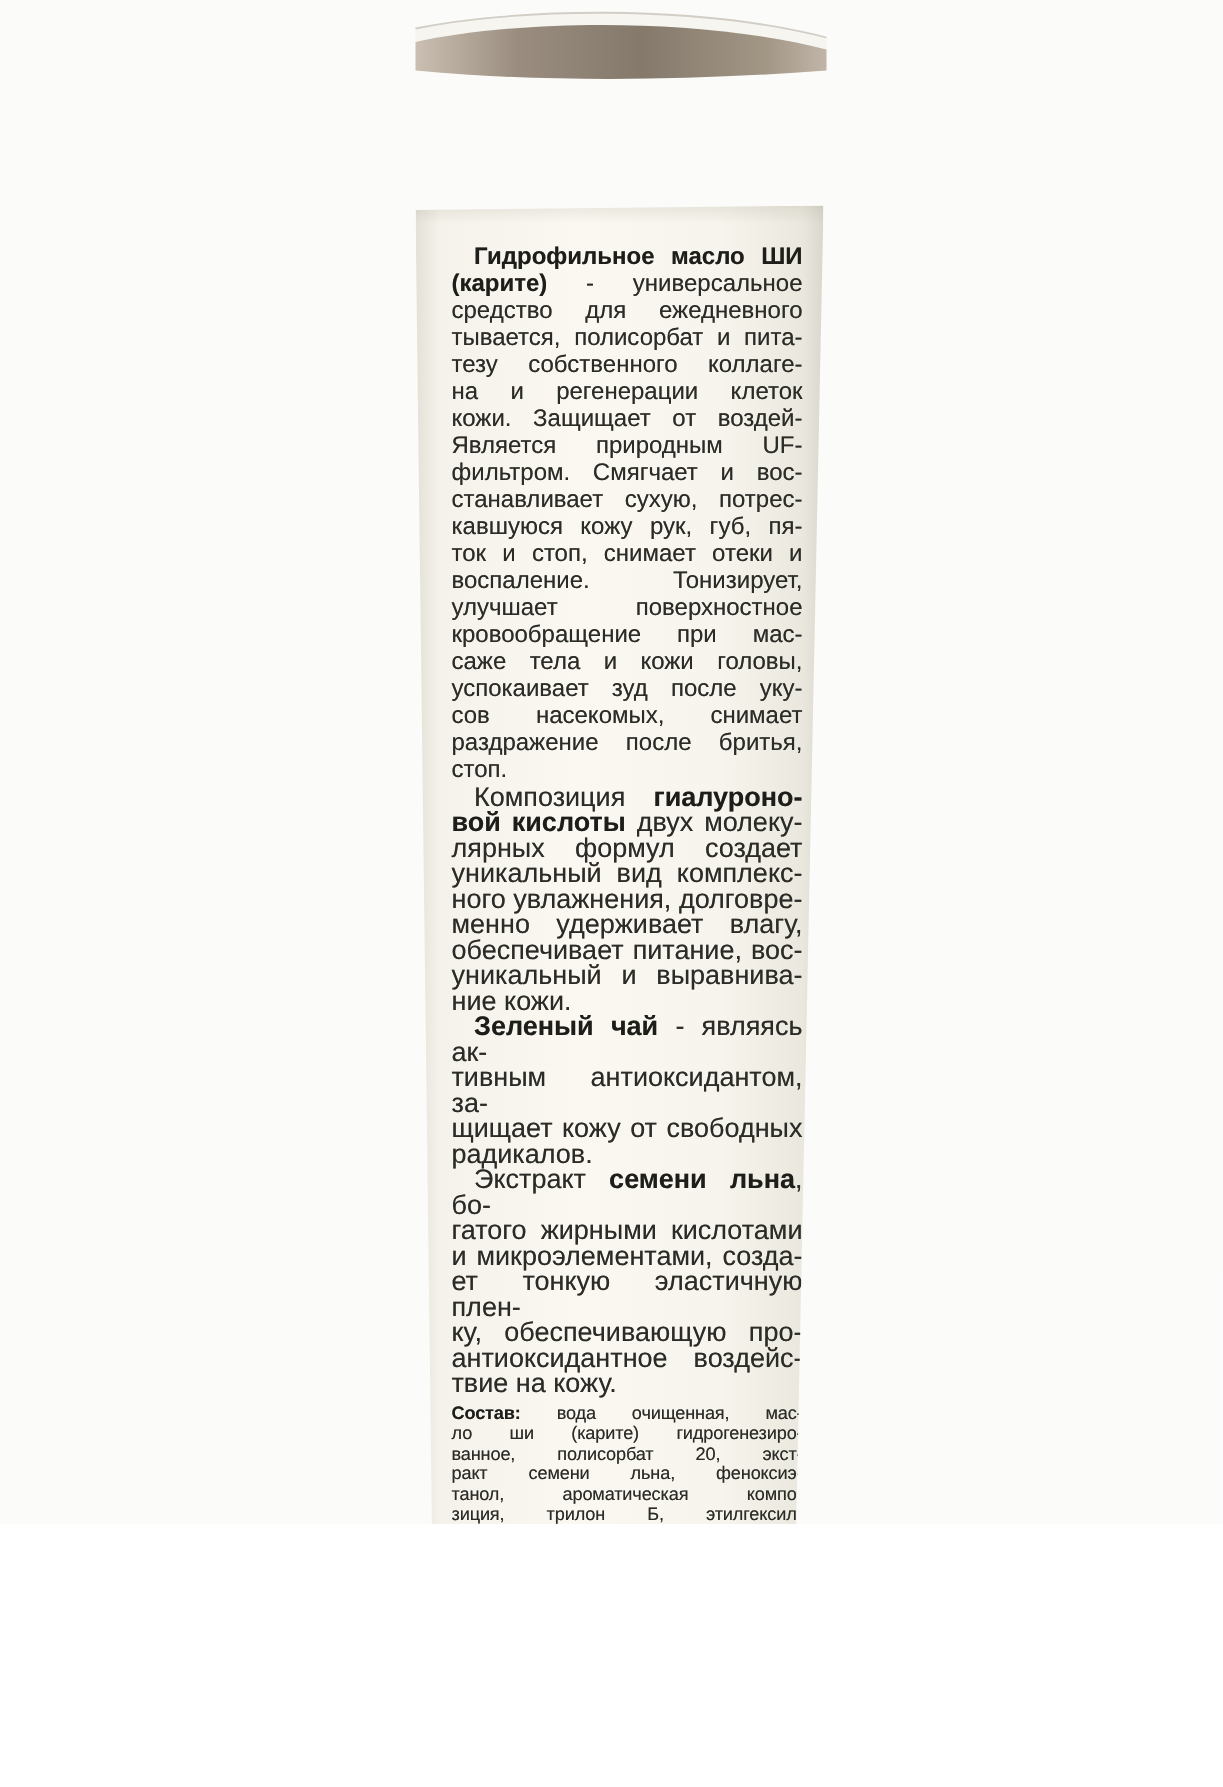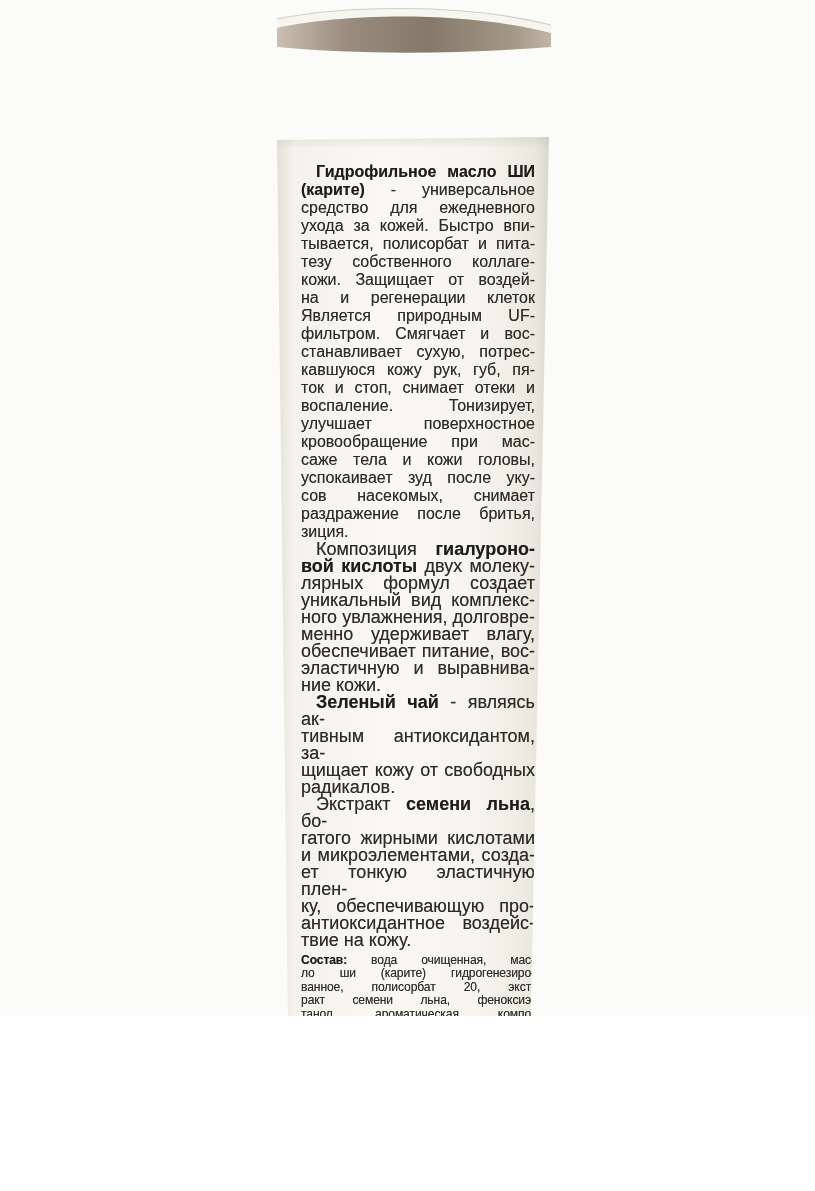--- a/index.html
+++ b/index.html
@@ -55,48 +55,47 @@
       <path d="M277,111 C340,98 460,94 551,117" fill="none" stroke="#d2cec6" stroke-width="1.2"></path>
       <path d="M277,120 C340,106 460,102 551,125 L551,139 C460,146 360,147 277,139 Z" fill="url(#tanGrad)"></path>
     </svg>
 
     <div class="face">
       <div class="label">
           <div class="para lead">
             <div class="line first"><b>Гидрофильное масло ШИ</b></div>
             <div class="line"><b>(карите)</b> - универсальное</div>
             <div class="line">средство для ежедневного</div>
-            <div class="line">ухода за кожей. Быстро впи-</div>
             <div class="line">тывается, полисорбат и пита-</div>
             <div class="line">тезу собственного коллаге-</div>
+            <div class="line">на и регенерации клеток</div>
             <div class="line">кожи. Защищает от воздей-</div>
-            <div class="line">на и регенерации клеток</div>
             <div class="line">Является природным UF-</div>
             <div class="line">фильтром. Смягчает и вос-</div>
             <div class="line">станавливает сухую, потрес-</div>
             <div class="line">кавшуюся кожу рук, губ, пя-</div>
             <div class="line">ток и стоп, снимает отеки и</div>
             <div class="line">воспаление. Тонизирует,</div>
             <div class="line">улучшает поверхностное</div>
             <div class="line">кровообращение при мас-</div>
             <div class="line">саже тела и кожи головы,</div>
             <div class="line">успокаивает зуд после уку-</div>
             <div class="line">сов насекомых, снимает</div>
             <div class="line">раздражение после бритья,</div>
-            <div class="line last">зиция.</div>
+            <div class="line last">стоп.</div>
           </div>
           <div class="para body">
             <div class="line first">Композиция <b>гиалуроно-</b></div>
             <div class="line"><b>вой кислоты</b> двух молеку-</div>
             <div class="line">лярных формул создает</div>
             <div class="line">уникальный вид комплекс-</div>
             <div class="line">ного увлажнения, долговре-</div>
             <div class="line">менно удерживает влагу,</div>
             <div class="line">обеспечивает питание, вос-</div>
-            <div class="line">эластичную и выравнива-</div>
+            <div class="line">уникальный и выравнива-</div>
             <div class="line last">ние кожи.</div>
           </div>
           <div class="para body">
             <div class="line first"><b>Зеленый чай</b> - являясь ак-</div>
             <div class="line">тивным антиоксидантом, за-</div>
             <div class="line">щищает кожу от свободных</div>
             <div class="line last">радикалов.</div>
           </div>
           <div class="para body">
             <div class="line first">Экстракт <b>семени льна</b>, бо-</div>

